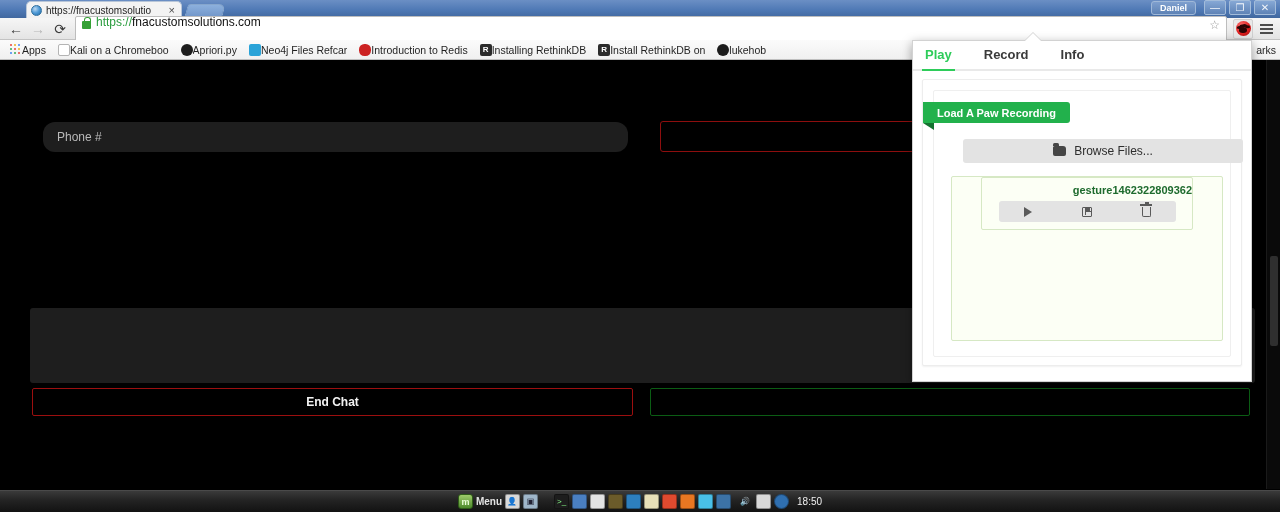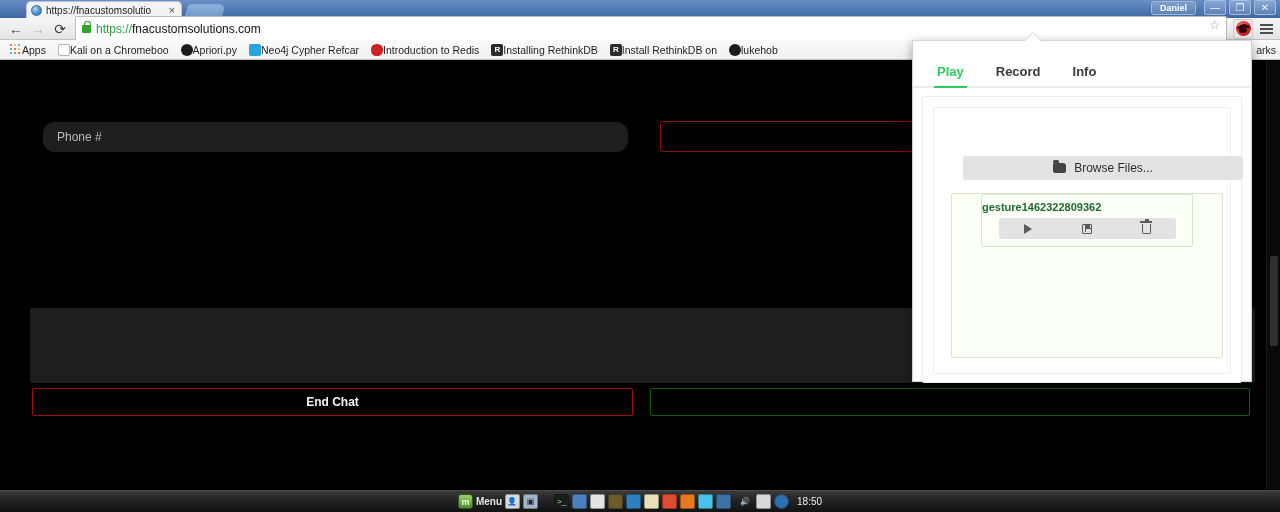--- a/index.html
+++ b/index.html
@@ -73,21 +73,21 @@
     display: flex; align-items: center; padding: 0 5px;
   }
   .navbtn {
     width: 22px; height: 20px; display: flex; align-items: center; justify-content: center;
     font-size: 14px; color: #3a3a3a; flex: 0 0 auto;
   }
   .navbtn.disabled { color: #b7b7b7; }
   .omnibox {
     flex: 1 1 auto; height: 17px; margin: 0 6px 0 4px;
     background: #fff; border: 1px solid #bdbdbd; border-radius: 2px;
-    display: flex; align-items: center; padding: 12px 4px; position: relative;
+    display: flex; align-items: flex-end; padding: 12px 4px; position: relative;
   }
   .lock {
     width: 9px; height: 8px; position: relative; margin: 0 5px 0 2px; flex: 0 0 auto;
     background: #35a135; border-radius: 1px;
   }
   .lock::before {
     content: ""; position: absolute; left: 2px; top: -4px; width: 5px; height: 5px;
     border: 1.5px solid #35a135; border-bottom: none;
     border-top-left-radius: 3px; border-top-right-radius: 3px;
   }
@@ -178,22 +178,22 @@
     background: #fff; border: 1px solid #d2d2d2;
     box-shadow: 0 3px 10px rgba(0,0,0,.35);
   }
   #popup .arrow {
     position: absolute; left: 112px; top: -8px; width: 0; height: 0;
     border-left: 8px solid transparent; border-right: 8px solid transparent;
     border-bottom: 8px solid #fff;
     filter: drop-shadow(0 -1px 0 #d2d2d2);
   }
   .tabs {
-    display: flex; align-items: flex-end; height: 47px;
-    border-bottom: 2px solid #e9e9e9; padding: 0 24px;
+    display: flex; align-items: flex-end; height: 30px;
+    border-bottom: 2px solid #e9e9e9; padding: 0 12px;
   }
   .ptab {
     font-size: 13px; color: #3a3a3a; padding: 0 0 7px 0; margin-right: 32px;
     position: relative; font-weight: bold;
   }
   .ptab.active { color: #2ecc5a; font-weight: bold; }
   .ptab.active::after {
     content: ""; position: absolute; left: -3px; right: -3px; bottom: -2px;
     height: 2px; background: #2ecc5a;
   }
@@ -236,21 +236,21 @@
   }
   .rec-title {
     font-size: 20px; font-weight: bold; color: #1e5c1e; margin: 8px 0 7px 20px;
   }
   .rec-card {
     margin: 0 auto 12px auto; width: 212px;
     border: 1px solid #d6e8c4; border-radius: 2px; background: #fcfff5;
     padding: 6px 0 7px 0;
   }
   .rec-name {
-    text-align: left; font-size: 11px; font-weight: bold; color: #1e6b2e; margin-bottom: 5px;
+    text-align: right; font-size: 11px; font-weight: bold; color: #1e6b2e; margin-bottom: 5px;
   }
   .rec-actions {
     margin: 0 auto; width: 177px; height: 21px; background: #e3e3e3; border-radius: 3px;
     display: flex; align-items: center;
   }
   .rec-btn {
     flex: 1 1 0; display: flex; align-items: center; justify-content: center;
     color: #5a5a5a; font-size: 11px; height: 100%;
   }
   .play-tri {
@@ -365,21 +365,21 @@
       <div class="bm">
         <span class="bm-ico ico-page"></span>
         <span class="bm-label">Kali on a Chromeboo</span>
       </div>
       <div class="bm">
         <span class="bm-ico ico-gh"></span>
         <span class="bm-label">Apriori.py</span>
       </div>
       <div class="bm">
         <span class="bm-ico ico-neo"></span>
-        <span class="bm-label">Neo4j Cypher Refcar</span>
+        <span class="bm-label">Neo4j Files Refcar</span>
       </div>
       <div class="bm">
         <span class="bm-ico ico-redis"></span>
         <span class="bm-label">Introduction to Redis</span>
       </div>
       <div class="bm">
         <span class="bm-ico ico-r">R</span>
         <span class="bm-label">Installing RethinkDB</span>
       </div>
       <div class="bm">
@@ -420,20 +420,21 @@
 
     <div class="tabs">
       <div class="ptab active">Play</div>
       <div class="ptab">Record</div>
       <div class="ptab">Info</div>
     </div>
 
     <div class="panel-outer">
       <div class="panel-inner">
 
+        <div class="ribbon">Load A Paw Recording</div>
 
         <div class="browse">
           <span class="folder-icon"></span>
           <span>Browse Files...</span>
         </div>
 
         <div class="rec-box">
 
           <div class="rec-card">
             <div class="rec-name">gesture1462322809362</div>

